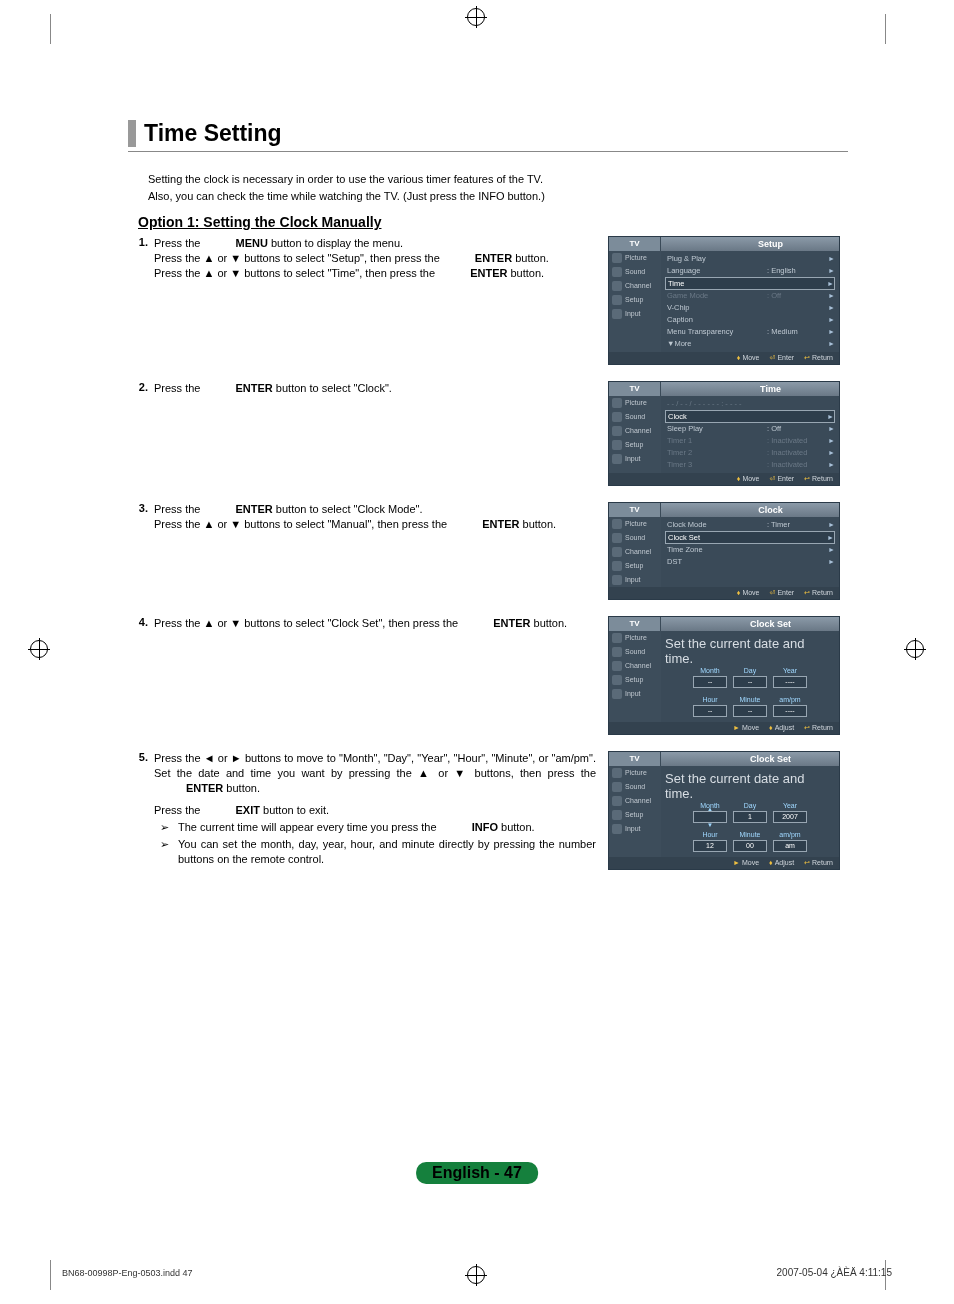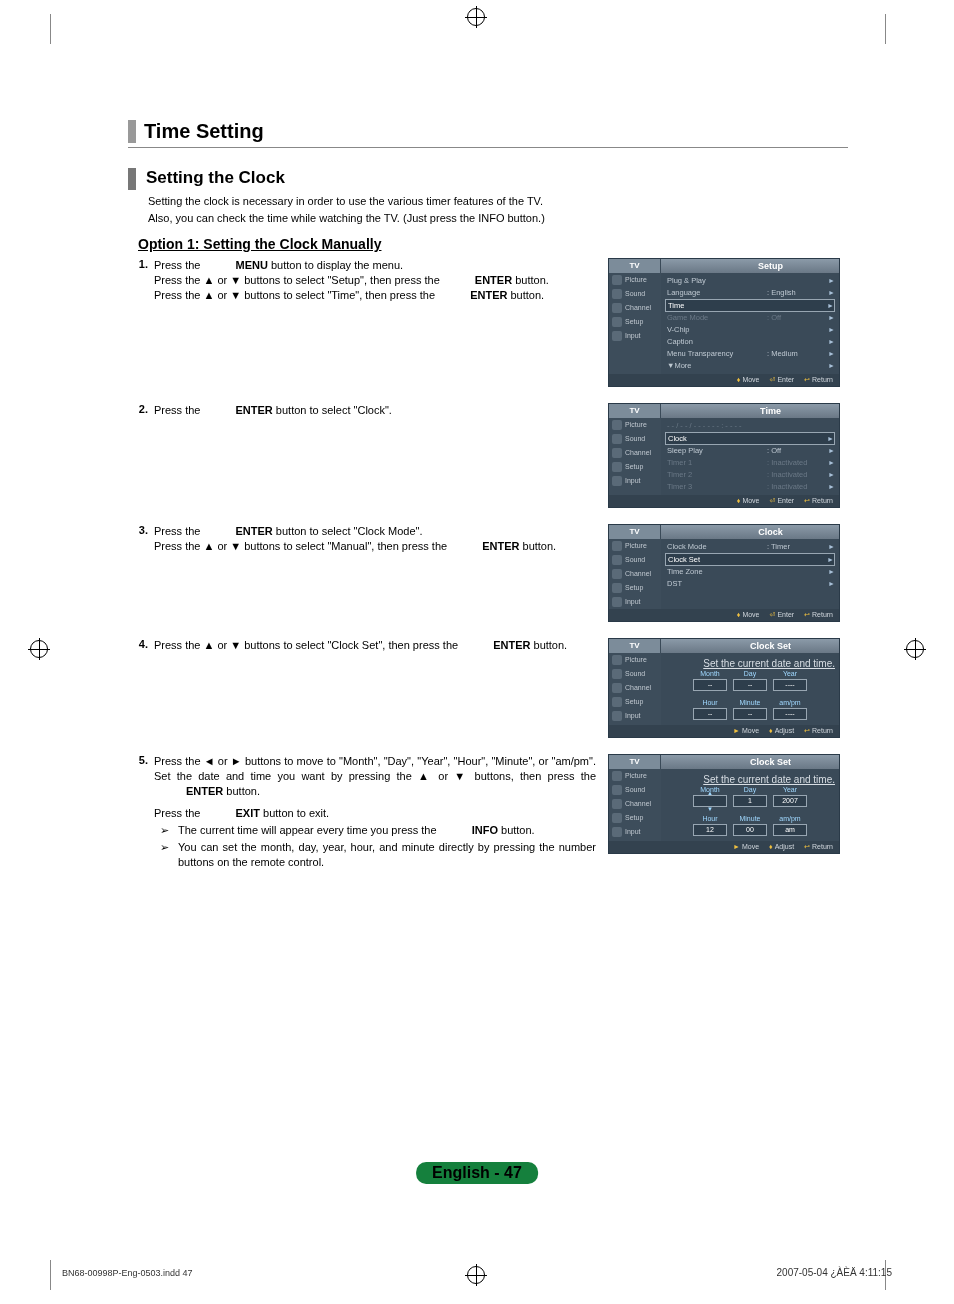--- a/index.html
+++ b/index.html
@@ -8,21 +8,21 @@
   .reg-mark::before, .reg-mark::after { content: ""; position: absolute; background: #000; }
   .reg-mark::before { width: 22px; height: 1px; }
   .reg-mark::after  { width: 1px; height: 22px; }
   .reg-top { top: 8px; left: 467px; }
   .reg-left { top: 640px; left: 30px; }
   .reg-right { top: 640px; right: 30px; }
   .reg-bottom { bottom: 20px; left: 467px; }
 
   .content { position: absolute; left: 128px; top: 120px; width: 720px; }
   .h1bar { border-bottom: 1px solid #888; padding-bottom: 4px; margin-bottom: 20px; }
-  .h1bar h1 { font-size: 20px; font-weight: bold; border-left: 8px solid #999; padding-left: 8px; }
+  .h1bar h1 { font-size: 23px; font-weight: bold; border-left: 8px solid #999; padding-left: 8px; }
   .h2bar { margin: 10px 0 4px 0; }
   .h2bar h2 { font-size: 17px; font-weight: bold; border-left: 8px solid #777; padding-left: 10px; padding-bottom: 2px; }
   .intro { font-size: 11px; line-height: 1.35; margin: 2px 0 10px 20px; }
   .opt-title { font-size: 14px; font-weight: bold; text-decoration: underline; margin: 8px 0 6px 10px; }
 
   .steps { width: 100%; }
   .step-row { display: flex; align-items: flex-start; margin-bottom: 6px; }
   .step-row .num { width: 26px; text-align: right; font-weight: bold; font-size: 11px; padding-right: 6px; }
   .step-row .txt { flex: 1; font-size: 11px; line-height: 1.4; padding-right: 12px; text-align: justify; }
   .step-row .txt b { font-weight: bold; margin-left: 32px; }
@@ -42,21 +42,21 @@
   .side-item .ico { width: 10px; height: 10px; background: #5a6a78; border-radius: 2px; flex-shrink:0; }
   .osd-main { flex: 1; background: #3a4a58; padding: 2px 4px 2px 4px; }
   .row { display: flex; align-items: center; height: 12px; font-size: 7.5px; color: #bfc9d2; }
   .row.sel { background: #2e3e4c; border: 1px solid #98a6b2; color: #fff; height: 13px; }
   .row.dim { color: #6a7886; }
   .row .lbl { flex: 1; padding-left: 2px; }
   .row .val { width: 58px; }
   .row .chev { width: 10px; text-align: right; color: #a8c0d8; font-size: 7px; }
   .osd-foot { display: flex; justify-content: flex-end; gap: 10px; background: #33424f; padding: 2px 6px; font-size: 7px; color: #d0d6dc; }
   .osd-foot span .sym { color: #f0c040; margin-right: 2px; }
-  .osd-hint { text-align: right; color: #d8dee4; font-size: 10px; padding: 3px 0 1px; text-decoration: underline; }
+  .osd-hint { text-align: left; color: #d8dee4; font-size: 13px; padding: 3px 0 1px; }
   .date-grid { display: flex; flex-direction: column; align-items: center; gap: 2px; padding-bottom: 3px; }
   .dg-row { display: flex; gap: 6px; }
   .dg-h { width: 34px; text-align: center; color: #a0d8ff; font-size: 7px; }
   .dg-c { width: 34px; height: 12px; border: 1px solid #98a6b2; background: #2e3e4c; color: #fff; text-align: center; line-height: 10px; font-size: 7px; position: relative; }
   .dg-c.first::before { content: "▲"; position: absolute; top: -8px; left: 13px; font-size: 6px; color: #a0d8ff; }
   .dg-c.first::after  { content: "▼"; position: absolute; bottom: -8px; left: 13px; font-size: 6px; color: #a0d8ff; }
 
   .page-foot { position: absolute; bottom: 120px; left: 50%; transform: translateX(-50%); background: #15803d; border-radius: 10px; padding: 2px 16px; font-size: 16px; font-weight: bold; }
   .print-foot-l { position: absolute; bottom: 26px; left: 62px; font-size: 9px; color: #333; }
   .print-foot-r { position: absolute; bottom: 26px; right: 62px; font-size: 10px; color: #333; }
@@ -78,23 +78,20 @@
 <div class="guide-v2"></div>
 <div class="guide-v3"></div>
 <div class="guide-v4"></div>
 
 <div class="content">
 
   <div class="h1bar">
     <h1>Time Setting</h1>
   </div>
 
-  <div class="h2bar">
-    <h2>Setting the Clock</h2>
-  </div>
   <p class="intro">Setting the clock is necessary in order to use the various timer features of the TV.</p>
   <p class="intro" style="margin-top:-8px">Also, you can check the time while watching the TV. (Just press the INFO button.)</p>
 
   <p class="opt-title">Option 1: Setting the Clock Manually</p>
 
   <div class="steps">
 
     <div class="step-row">
       <div class="num">1.</div>
       <div class="txt">

